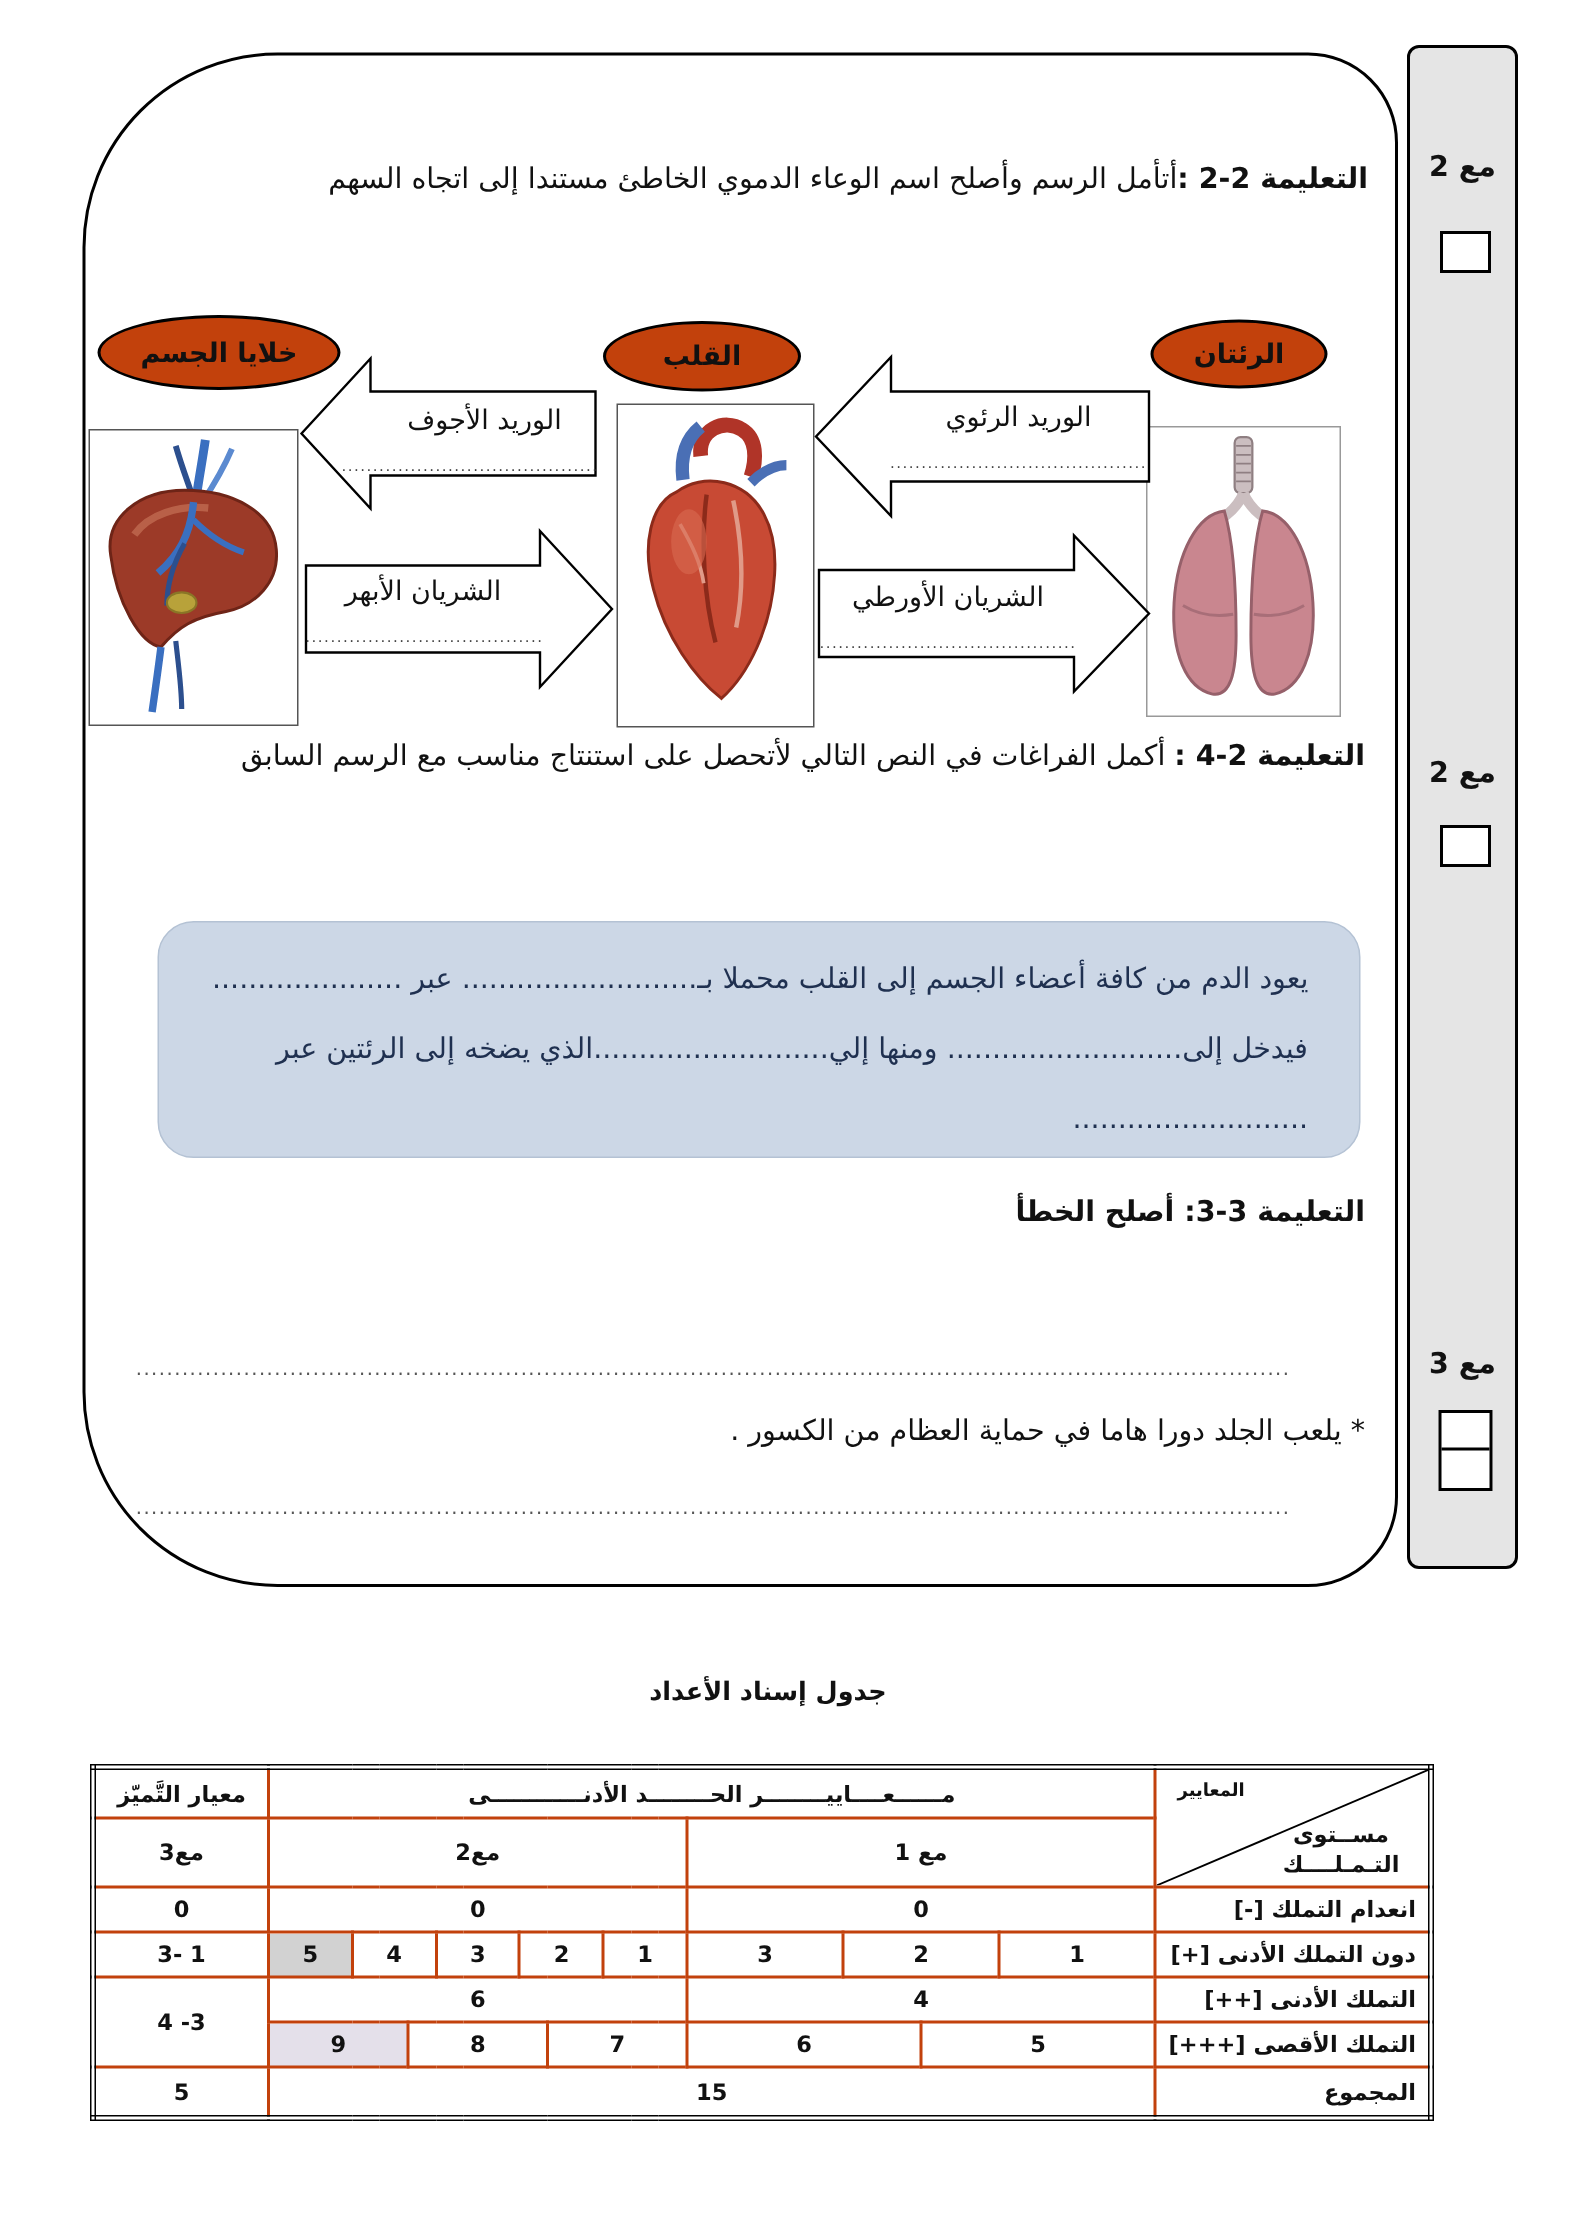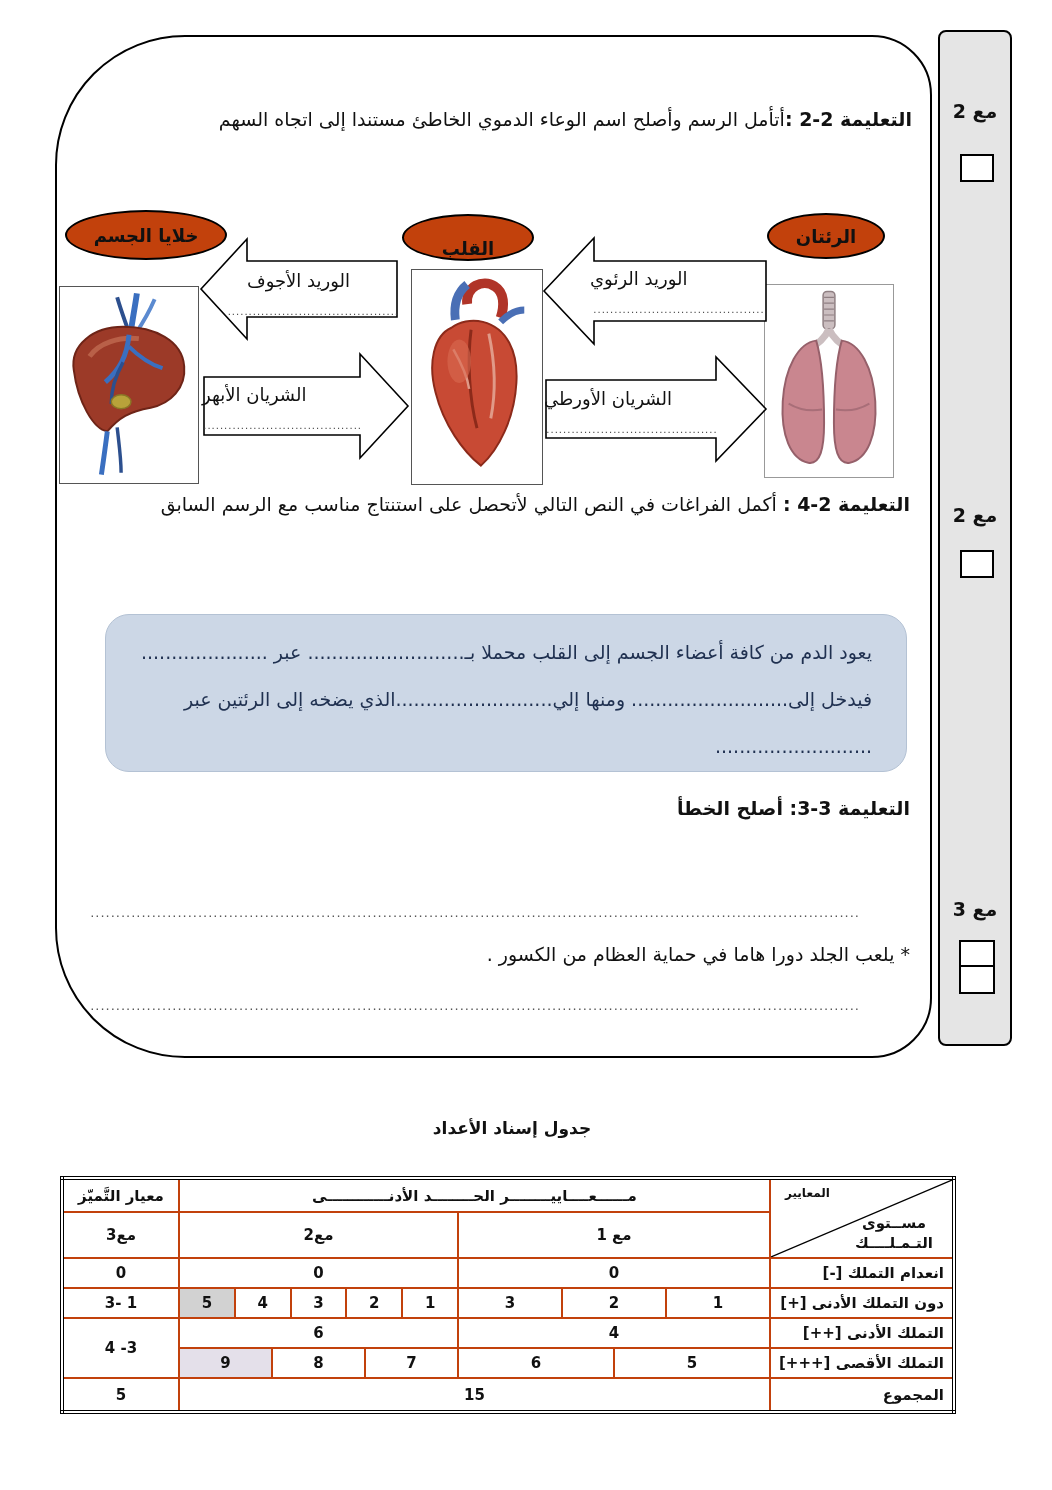--- a/index.html
+++ b/index.html
@@ -18,21 +18,21 @@
   .oval { position:absolute; border:2px solid #000; border-radius:50%; display:flex; align-items:center; justify-content:center;
           font-size:18px; font-weight:bold; color:#111; background:#c2410c; }
 
   
   .imgbox { position:absolute; background:#fff; overflow:hidden; }
   .imgbox svg { width:100%; height:100%; display:block; }
 
   
   .arrow { position:absolute; }
   .arrow svg { position:absolute; inset:0; width:100%; height:100%; }
-  .arrow-label { position:absolute; top:36px; left:0; width:100%; text-align:left; font-size:18px; color:#111; direction:rtl; }
+  .arrow-label { position:absolute; top:36px; left:0; width:100%; text-align:center; font-size:18px; color:#111; direction:rtl; }
   .arrow-dots  { position:absolute; top:72px; left:0; width:100%; text-align:center; font-size:10px; color:#444;
                  white-space:nowrap; overflow:hidden; letter-spacing:1px; }
   .arrow-left  .arrow-label, .arrow-left  .arrow-dots { padding-left:48px; }
   .arrow-right .arrow-label, .arrow-right .arrow-dots { padding-right:48px; }
 
   
   .fill-box { position:absolute; left:103px; top:612px; width:802px; height:158px; background:#ccd7e6;
               border:1px solid #b4c2d4; border-radius:24px; padding:14px 34px; direction:rtl;
               color:#1f3050; font-size:19px; }
   .fill-box .fline { line-height:47px; text-align:right; white-space:nowrap; overflow:hidden; }
@@ -75,21 +75,21 @@
 
   <div class="main-box">
 
     <div class="txt" style="left:140px; top:68px; width:715px;">
       <span class="b">التعليمة 2-2 :</span><span>أتأمل الرسم وأصلح اسم الوعاء الدموي الخاطئ  مستندا إلى اتجاه السهم</span>
     </div>
 
     <div class="oval" style="left:710px; top:176px; width:118px; height:46px;">
       <span>الرئتان</span>
     </div>
-    <div class="oval" style="left:345px; top:177px; width:132px; height:47px;align-items:flex-end;">
+    <div class="oval" style="left:345px; top:177px; width:132px; height:47px;">
       <span>القلب</span>
     </div>
     <div class="oval" style="left:8px; top:173px; width:162px; height:50px;">
       <span>خلايا الجسم</span>
     </div>
 
     <div class="imgbox" style="left:2px; top:249px; width:140px; height:198px; border:1px solid #555;">
       <svg viewBox="0 0 140 198">
         <path d="M78,6 C76,20 74,30 72,44" stroke="#3a6fc0" stroke-width="6" fill="none"></path>
         <path d="M58,10 C62,24 66,34 70,46" stroke="#2c4f8e" stroke-width="4" fill="none"></path>

